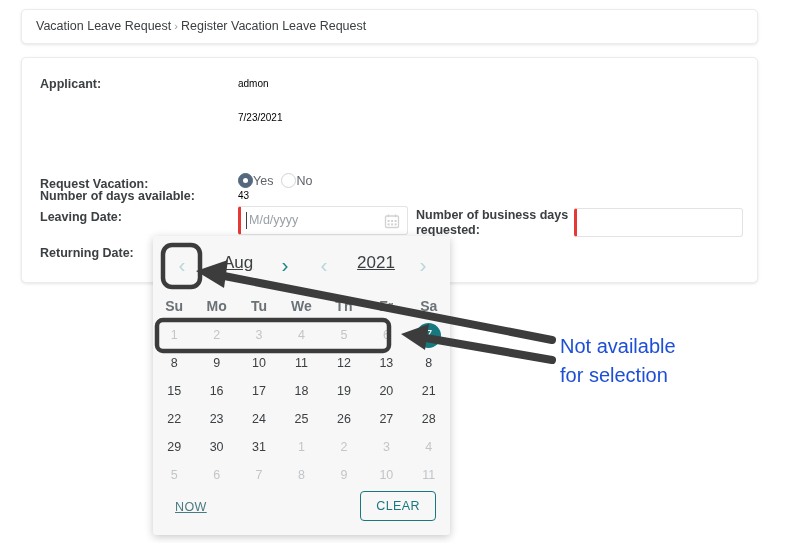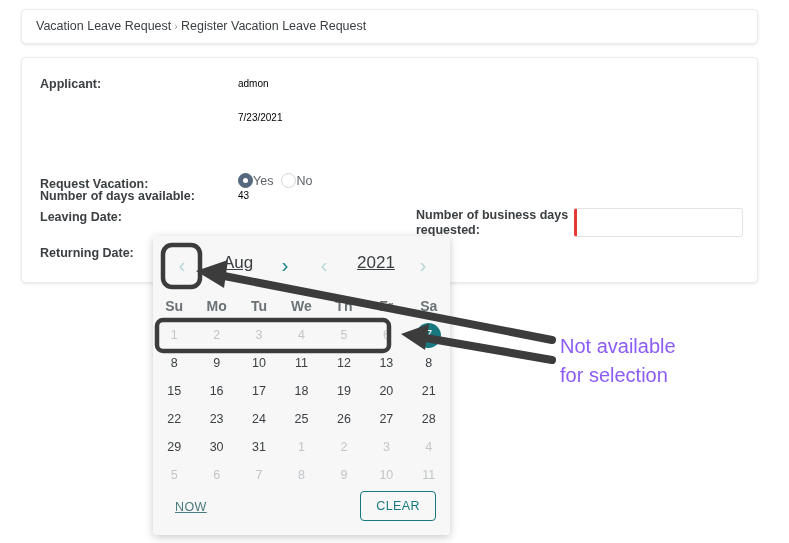--- a/index.html
+++ b/index.html
@@ -313,21 +313,21 @@
     width: 789px;
     height: 543px;
     pointer-events: none;
   }
   #annotation-text {
     position: absolute;
     left: 560px;
     top: 332px;
     font-size: 20px;
     line-height: 29px;
-    color: #8b5cf6;
+    color: #1d4ed8;
     white-space: pre-line;
   }
 </style>
 </head>
 <body>
 
 <div class="card" id="breadcrumb-card">
   <div id="breadcrumb">
     <span>Vacation Leave Request</span><span class="sep">›</span><span>Register Vacation Leave Request</span>
   </div>
@@ -354,20 +354,37 @@
     <div class="radio-group">
       <span class="radio checked"></span>
       <span class="radio-label">Yes</span>
       <span class="radio unchecked"></span>
       <span class="radio-label">No</span>
     </div>
   </div>
 
   <div class="form-row" id="row-leaving-date">
     <div class="field-label">Leaving Date:</div>
+    <div class="text-input" id="leaving-date-input">
+      <span class="input-caret"></span>
+      <span class="input-placeholder">M/d/yyyy</span>
+      <span class="cal-icon">
+        <svg width="16" height="16" viewBox="0 0 16 16">
+          <rect x="1.5" y="3" width="13" height="11.5" rx="1" fill="none" stroke="#d2d2d2" stroke-width="1.3"></rect>
+          <line x1="4.5" y1="1.5" x2="4.5" y2="4.2" stroke="#d2d2d2" stroke-width="1.3"></line>
+          <line x1="11.5" y1="1.5" x2="11.5" y2="4.2" stroke="#d2d2d2" stroke-width="1.3"></line>
+          <rect x="3.6" y="7" width="2" height="2" fill="#d2d2d2"></rect>
+          <rect x="7.1" y="7" width="2" height="2" fill="#d2d2d2"></rect>
+          <rect x="10.6" y="7" width="2" height="2" fill="#d2d2d2"></rect>
+          <rect x="3.6" y="10.4" width="2" height="2" fill="#d2d2d2"></rect>
+          <rect x="7.1" y="10.4" width="2" height="2" fill="#d2d2d2"></rect>
+          <rect x="10.6" y="10.4" width="2" height="2" fill="#d2d2d2"></rect>
+        </svg>
+      </span>
+    </div>
   </div>
 
   <div class="form-row" id="row-returning-date">
     <div class="field-label">Returning Date:</div>
   </div>
 
   <div id="business-days-label">Number of business days requested:</div>
   <div class="text-input" id="business-days-input"></div>
 </div>
 

